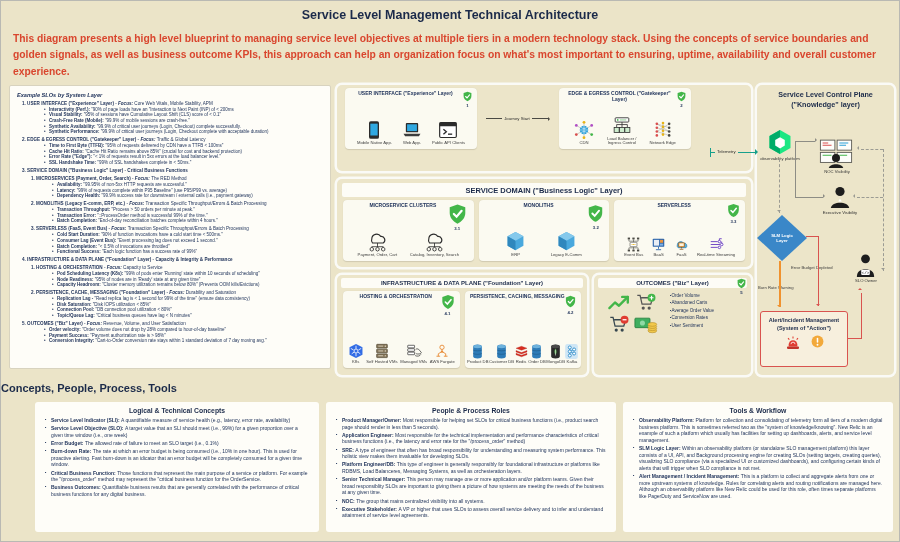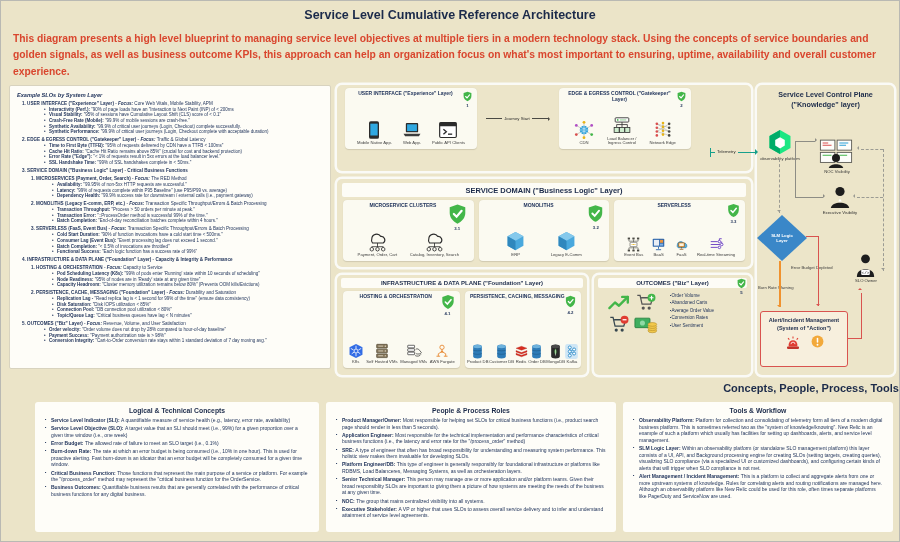--- a/index.html
+++ b/index.html
@@ -106,35 +106,35 @@
   .arr-r{border-right-width:0;} .arr-l{border-left-width:0;} .arr-d{border-bottom-width:0;} .arr-u{border-top-width:0;}
   
   #telemetry{position:absolute;left:709px;top:146px;width:52px;height:12px;}
   #telemetry .tick{position:absolute;left:0;top:1px;width:1.4px;height:9px;background:#16a08c;}
   #telemetry .tline{position:absolute;left:1px;top:4.8px;width:44px;height:1.4px;background:#16a08c;}
   #telemetry .thead{position:absolute;left:45px;top:2.4px;border:3px solid transparent;
                     border-left-color:#16a08c;border-right-width:0;width:0;height:0;}
   #telemetry .tlabel{position:absolute;left:5px;top:2.2px;font-size:4.3px;color:#2b2b2b;
                      background:#ece5c9;padding:0 2px;white-space:nowrap;}
   
-  #bottom-header{position:absolute;top:381px;left:0;width:100%;text-align:right;
+  #bottom-header{position:absolute;top:381px;left:0;width:100%;text-align:left;
                  font-size:11px;font-weight:700;color:#1c2b4a;}
   #bcols{position:absolute;left:34px;top:401px;width:858px;height:130px;display:flex;gap:7px;}
   .bcol{background:#fefdf8;border-radius:3px;padding:5px 9px 4px;overflow:hidden;}
   .bcol:nth-child(1){width:284px;} .bcol:nth-child(2){width:290px;} .bcol:nth-child(3){width:270px;}
   .bcol-title{font-size:6.8px;font-weight:700;color:#1c2b4a;text-align:center;margin-bottom:3px;}
   .bb{font-size:5px;line-height:1.32;color:#22355c;position:relative;padding-left:7px;margin-bottom:1.6px;}
   .bb::before{content:"\25aa";position:absolute;left:1px;top:0;font-size:4px;}
 </style>
 </head>
 <body>
 
 <div class="page">
 
-  <div class="title">Service Level Cumulative Reference Architecture</div>
+  <div class="title">Service Level Management Technical Architecture</div>
   <div class="intro">This diagram presents a high level blueprint to managing service level objectives at multiple tiers in a modern technology stack.    Using the concepts of service boundaries and golden signals, as well as business outcome KPIs, this approach can help an organization focus on what's most important to ensuring, uptime, availability and overall customer experience.</div>
 
   <section id="slo-panel">
     <div class="slo-title">Example SLOs by System Layer</div>
     <div id="slo-body">
         <div class="sec-line lvl0"><span>1. USER INTERFACE  ("Experience" Layer) -</span><span class="focus-label"> Focus: </span><span class="focus-text">Core Web Vitals, Mobile Stability, APM</span></div>
         <div class="buls ind1">
           <div class="bul"><span class="bl">Interactivity (Perf.): </span><span>"90% of page loads have an "Interaction to Next Paint (INP) of &lt; 200ms</span></div>
           <div class="bul"><span class="bl">Visual Stability: </span><span>"95% of sessions have Cumulative Layout Shift (CLS) score of &lt; 0.1"</span></div>
           <div class="bul"><span class="bl">Crash-Free Rate (Mobile): </span><span>"99.9% of mobile sessions are crash-free."</span></div>

